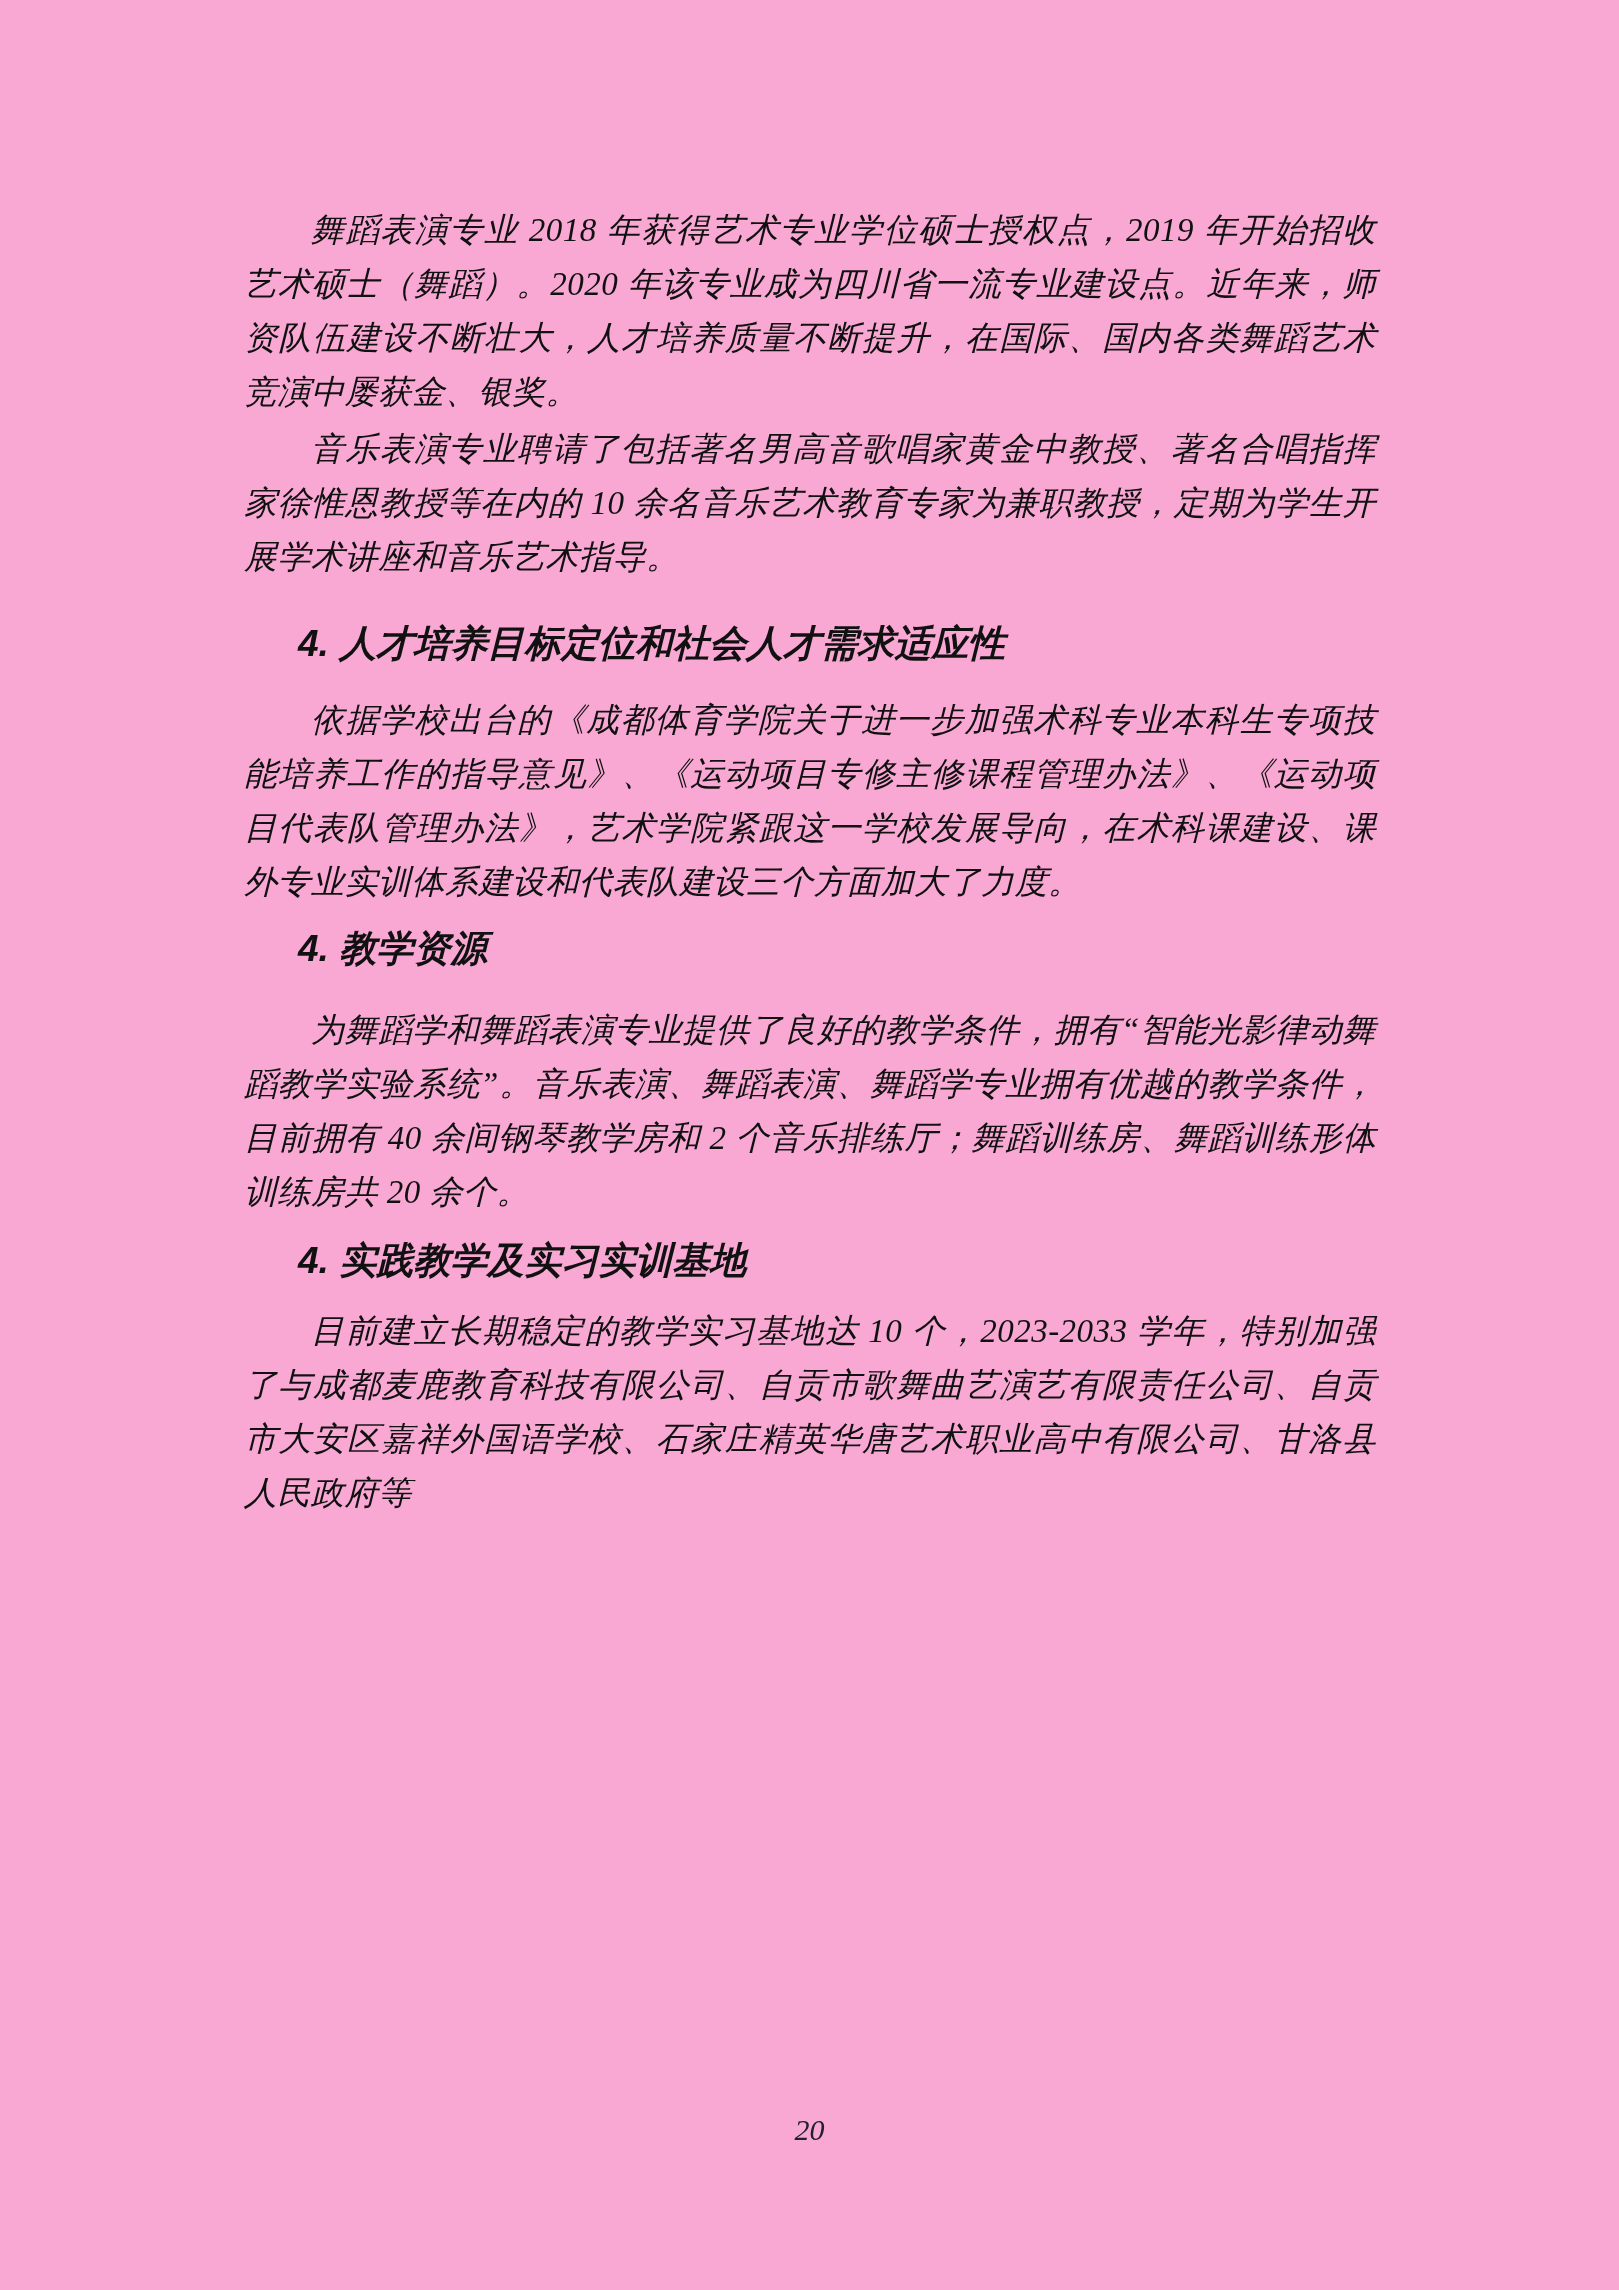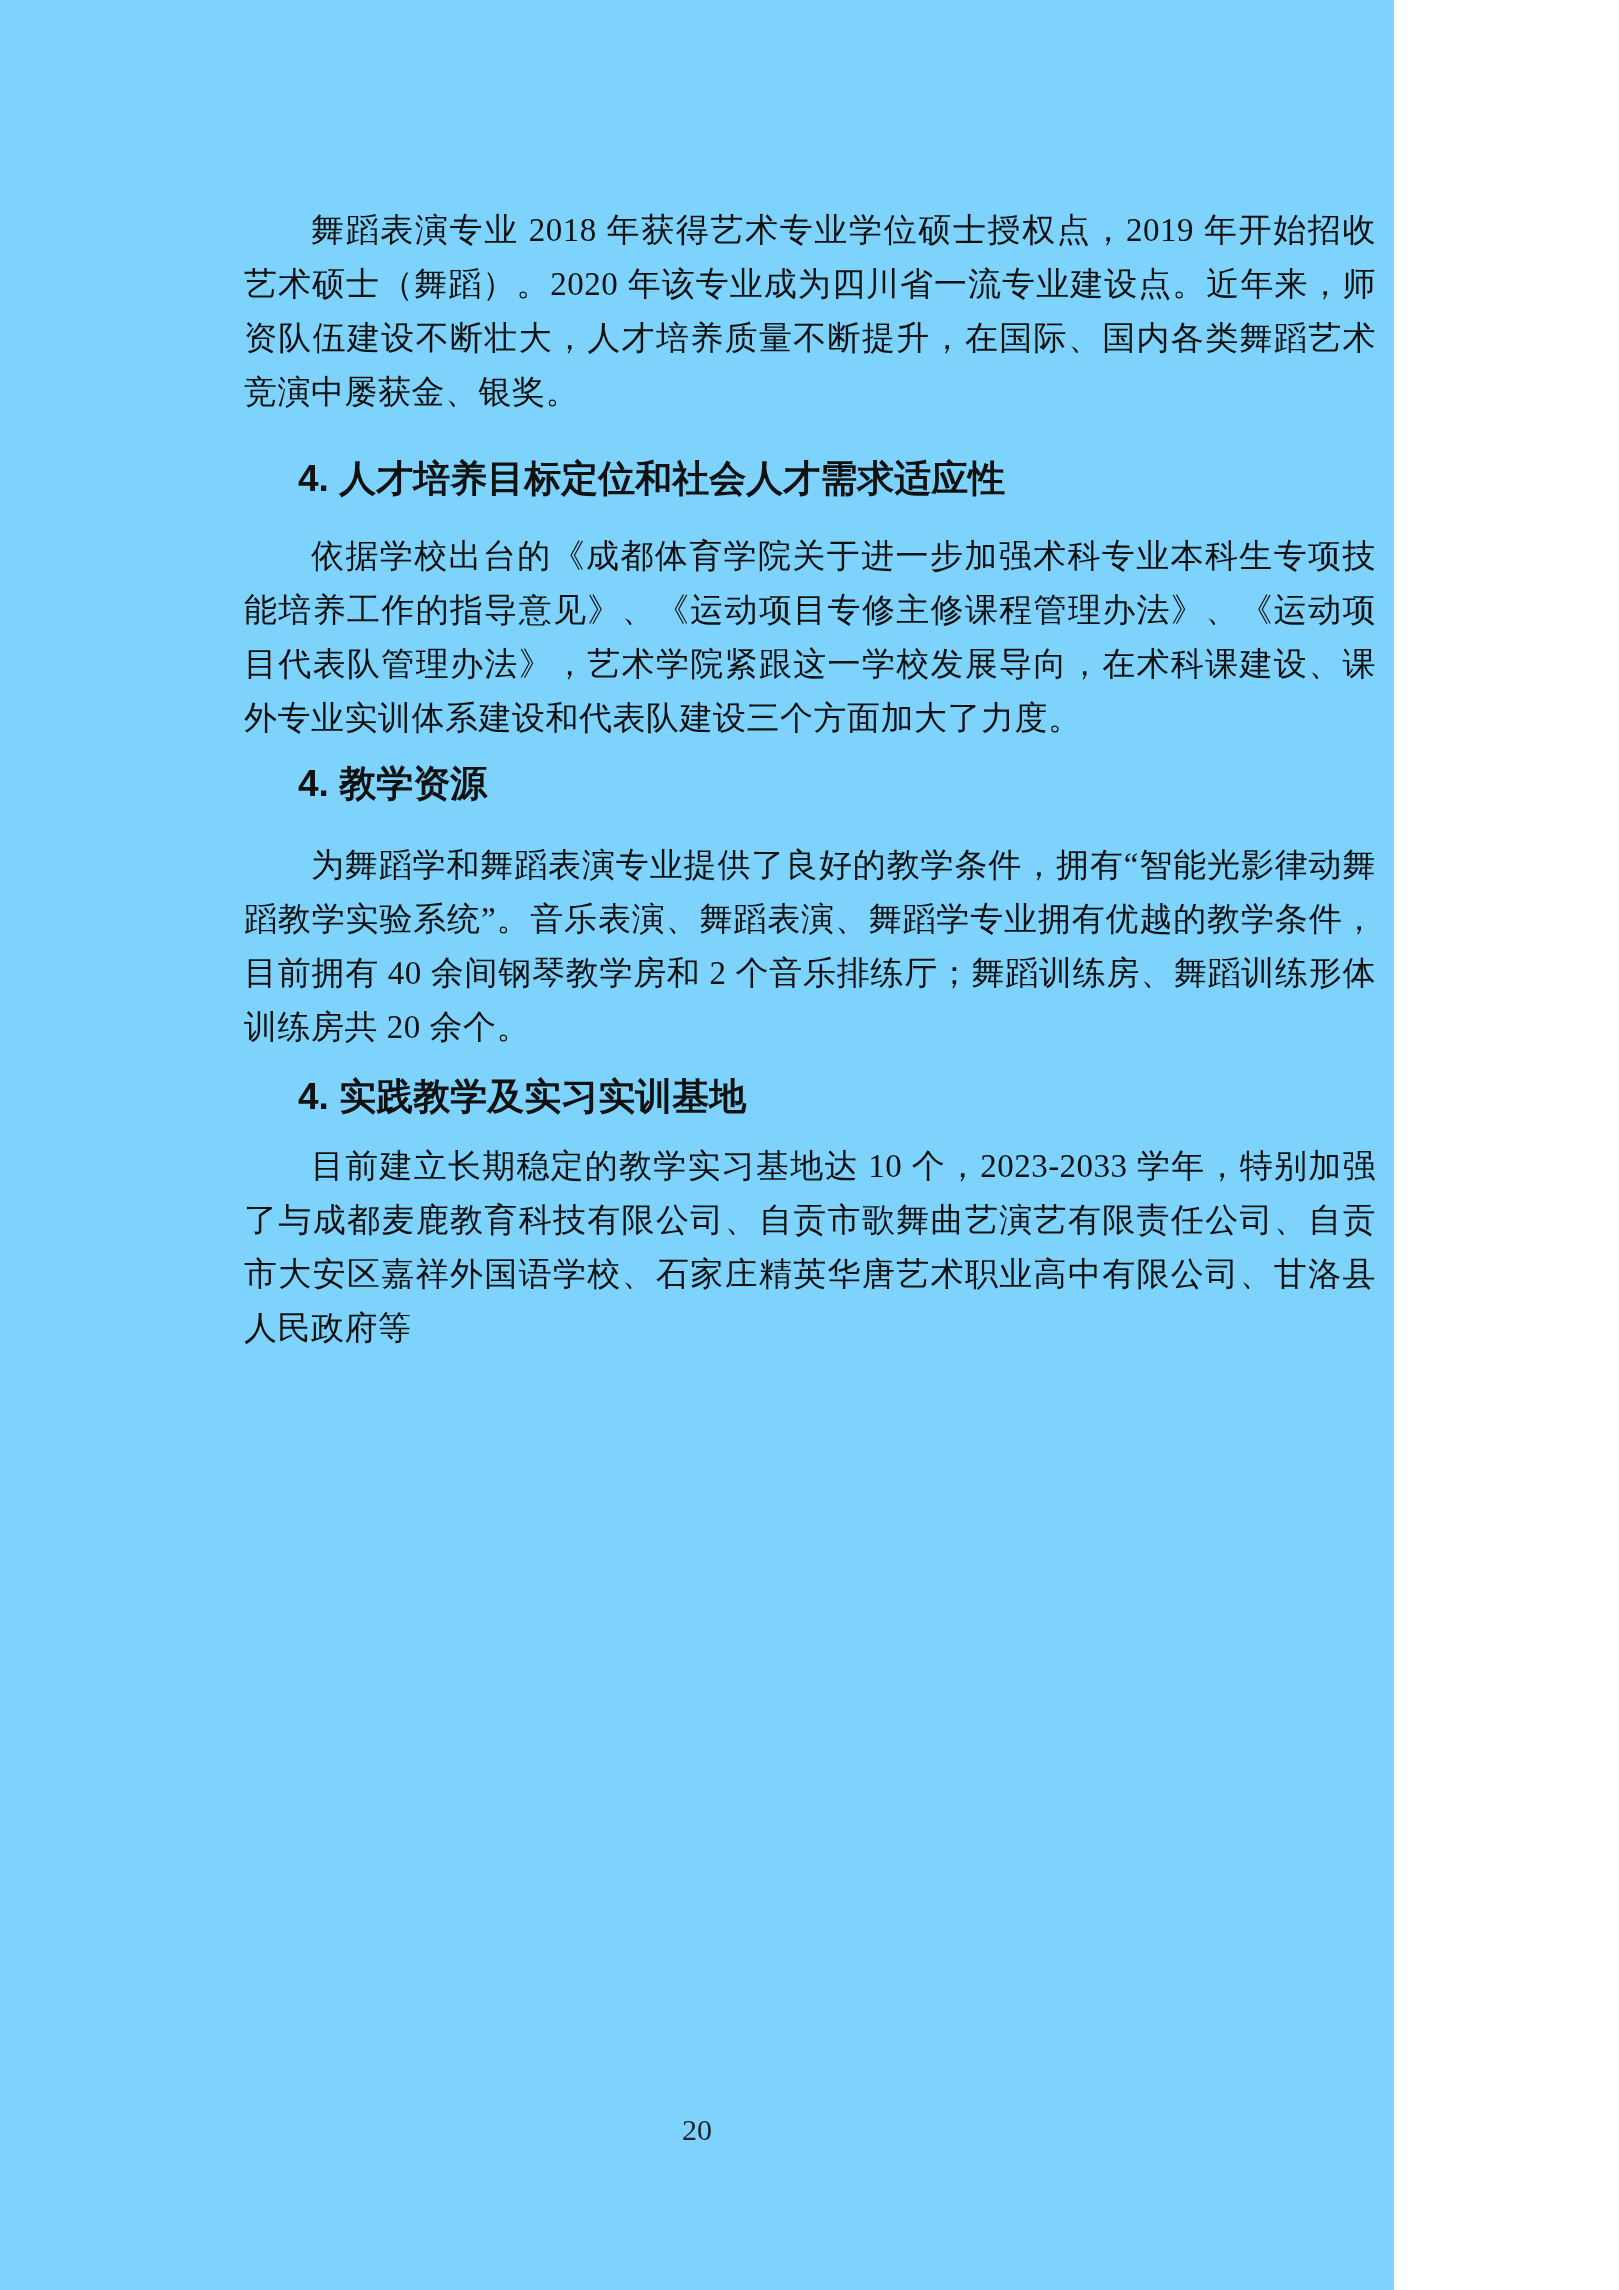--- a/index.html
+++ b/index.html
@@ -2,26 +2,27 @@
 <html><head>
 <meta charset="utf-8">
 <style>
   html, body {
     margin: 0;
     padding: 0;
     background: #ffffff;
   }
   .page {
     position: relative;
-    width: 1394px;
+    width: 1619px;
     height: 2291px;
-    background: #7dd3fc;
+    background: #f9a8d4;
     overflow: hidden;
     font-family: "Liberation Serif", "DejaVu Serif", serif;
     color: #000000;
+    font-style: italic;
   }
   .content {
     position: absolute;
     left: 244px;
     top: 203px;
     width: 1132px;
   }
   .para {
     margin: 0;
     font-size: 33px;
@@ -62,20 +63,21 @@
   }
 </style>
 </head>
 <body>
 
 <div class="page">
   <div class="content">
 
     <p class="para">舞蹈表演专业 2018 年获得艺术专业学位硕士授权点，2019 年开始招收艺术硕士（舞蹈）。2020 年该专业成为四川省一流专业建设点。近年来，师资队伍建设不断壮大，人才培养质量不断提升，在国际、国内各类舞蹈艺术竞演中屡获金、银奖。</p>
 
+    <p class="para" style="margin-top:2.9px">音乐表演专业聘请了包括著名男高音歌唱家黄金中教授、著名合唱指挥家徐惟恩教授等在内的 10 余名音乐艺术教育专家为兼职教授，定期为学生开展学术讲座和音乐艺术指导。</p>
 
     <div class="h2" style="margin-top:6.9px"></div>
 
     <div class="h3" style="margin-top:30px">4. 人才培养目标定位和社会人才需求适应性</div>
 
 
 
     <p class="para" style="margin-top:20.6px">依据学校出台的《成都体育学院关于进一步加强术科专业本科生专项技能培养工作的指导意见》、《运动项目专修主修课程管理办法》、《运动项目代表队管理办法》，艺术学院紧跟这一学校发展导向，在术科课建设、课外专业实训体系建设和代表队建设三个方面加大了力度。</p>
 
     <div class="h3" style="margin-top:9.8px">4. 教学资源</div>

